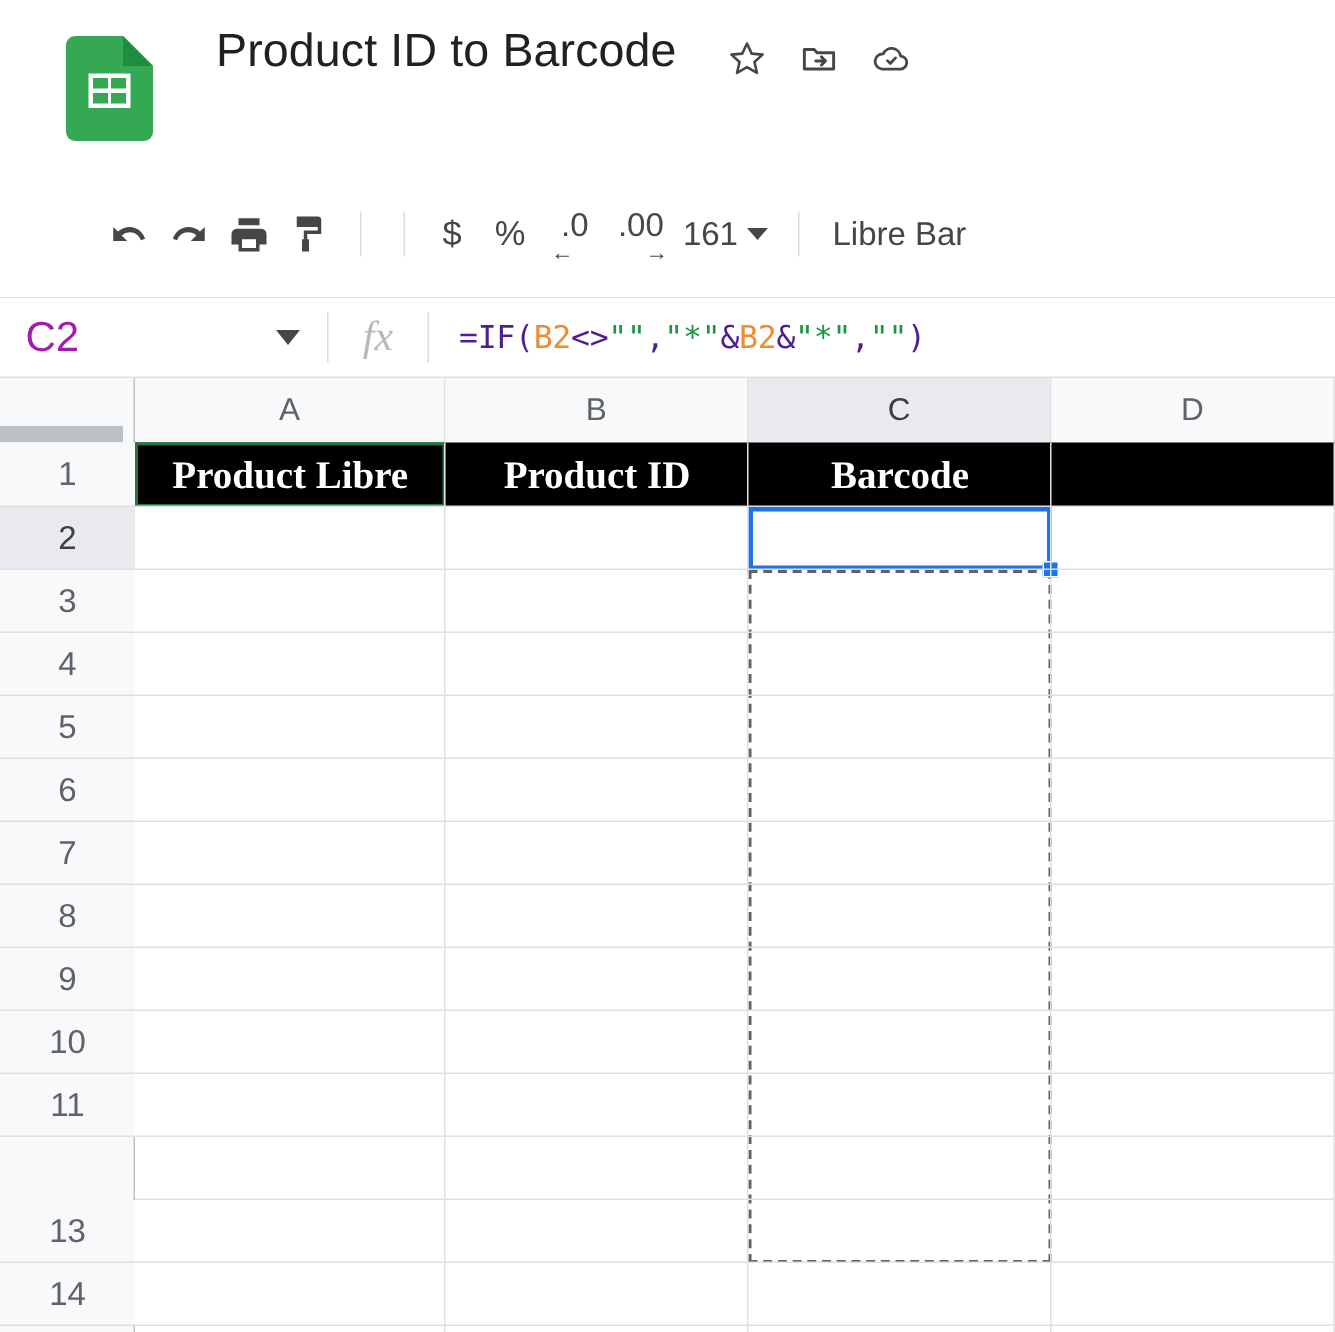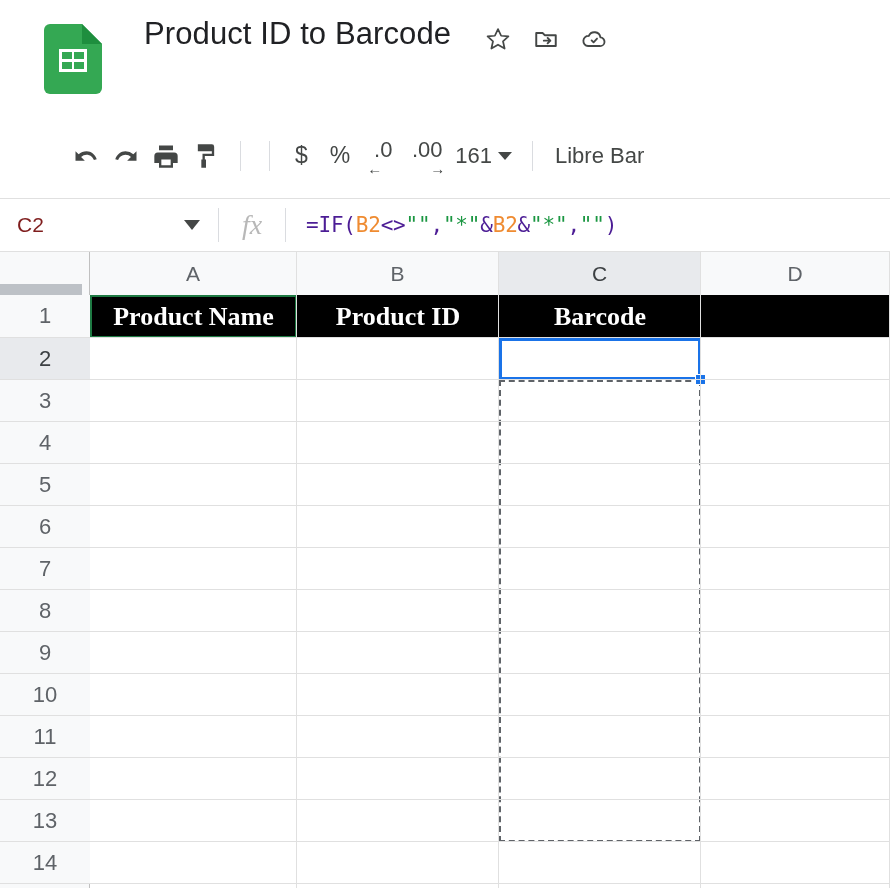--- a/index.html
+++ b/index.html
@@ -156,22 +156,22 @@
   }
   .name-box {
     width: 218px;
     height: 100%;
     display: flex;
     align-items: center;
     padding-left: 17px;
     cursor: text;
   }
   .name-box-val {
-    font-size: 21px;
-    color: #7f1d1d;
+    font-size: 28px;
+    color: #a21caf;
     flex: 1;
   }
   .name-caret {
     width: 0; height: 0;
     border-left: 8px solid transparent;
     border-right: 8px solid transparent;
     border-top: 10px solid #444746;
     margin-right: 18px;
     cursor: pointer;
   }
@@ -465,34 +465,31 @@
       </div>
       <div class="row-head" style="top: 337px; height: 42px;">
         <span>9</span>
       </div>
       <div class="row-head" style="top: 379px; height: 42px;">
         <span>10</span>
       </div>
       <div class="row-head" style="top: 421px; height: 42px;">
         <span>11</span>
       </div>
-      <div class="row-head" style="top: 463px; height: 42px;">
-        <span>12</span>
-      </div>
       <div class="row-head" style="top: 505px; height: 42px;">
         <span>13</span>
       </div>
       <div class="row-head" style="top: 547px; height: 42px; text-align: right;">
         <span>14</span>
       </div>
     </div>
 
   <div class="cells-area" id="cells-area">
     <div class="header-band"></div>
-    <div class="hdr-cell" id="hc-0" style="left: 0px; width: 207px;">Product Name</div>
+    <div class="hdr-cell" id="hc-0" style="left: 0px; width: 207px;">Product Libre</div>
     <div class="hdr-cell" id="hc-1" style="left: 207px; width: 202px;">Product ID</div>
     <div class="hdr-cell" id="hc-2" style="left: 409px; width: 202px;">Barcode</div>
     <div class="hdr-cell" id="hc-3" style="left: 611px; width: 189px;"></div>
 
     <div class="green-border" id="a1-border" style="left: 0px; top: 0px; width: 207px; height: 43px; border-color: rgb(30, 122, 67);"></div>
     <div class="dashed-range" id="fill-range" style="left: 409px; top: 85px; width: 202px; height: 462px;"></div>
     <div class="sel-box" id="sel-box" style="left: 409px; top: 43px; width: 202px; height: 42px; border-color: rgb(26, 115, 232);"></div>
     <div class="fill-handle" id="fill-handle" style="left: 605px; top: 79px; background: rgb(26, 115, 232);"></div>
   <div class="gridline-h" style="top: 42px;"></div>
       <div class="gridline-h" style="top: 84px;"></div>

